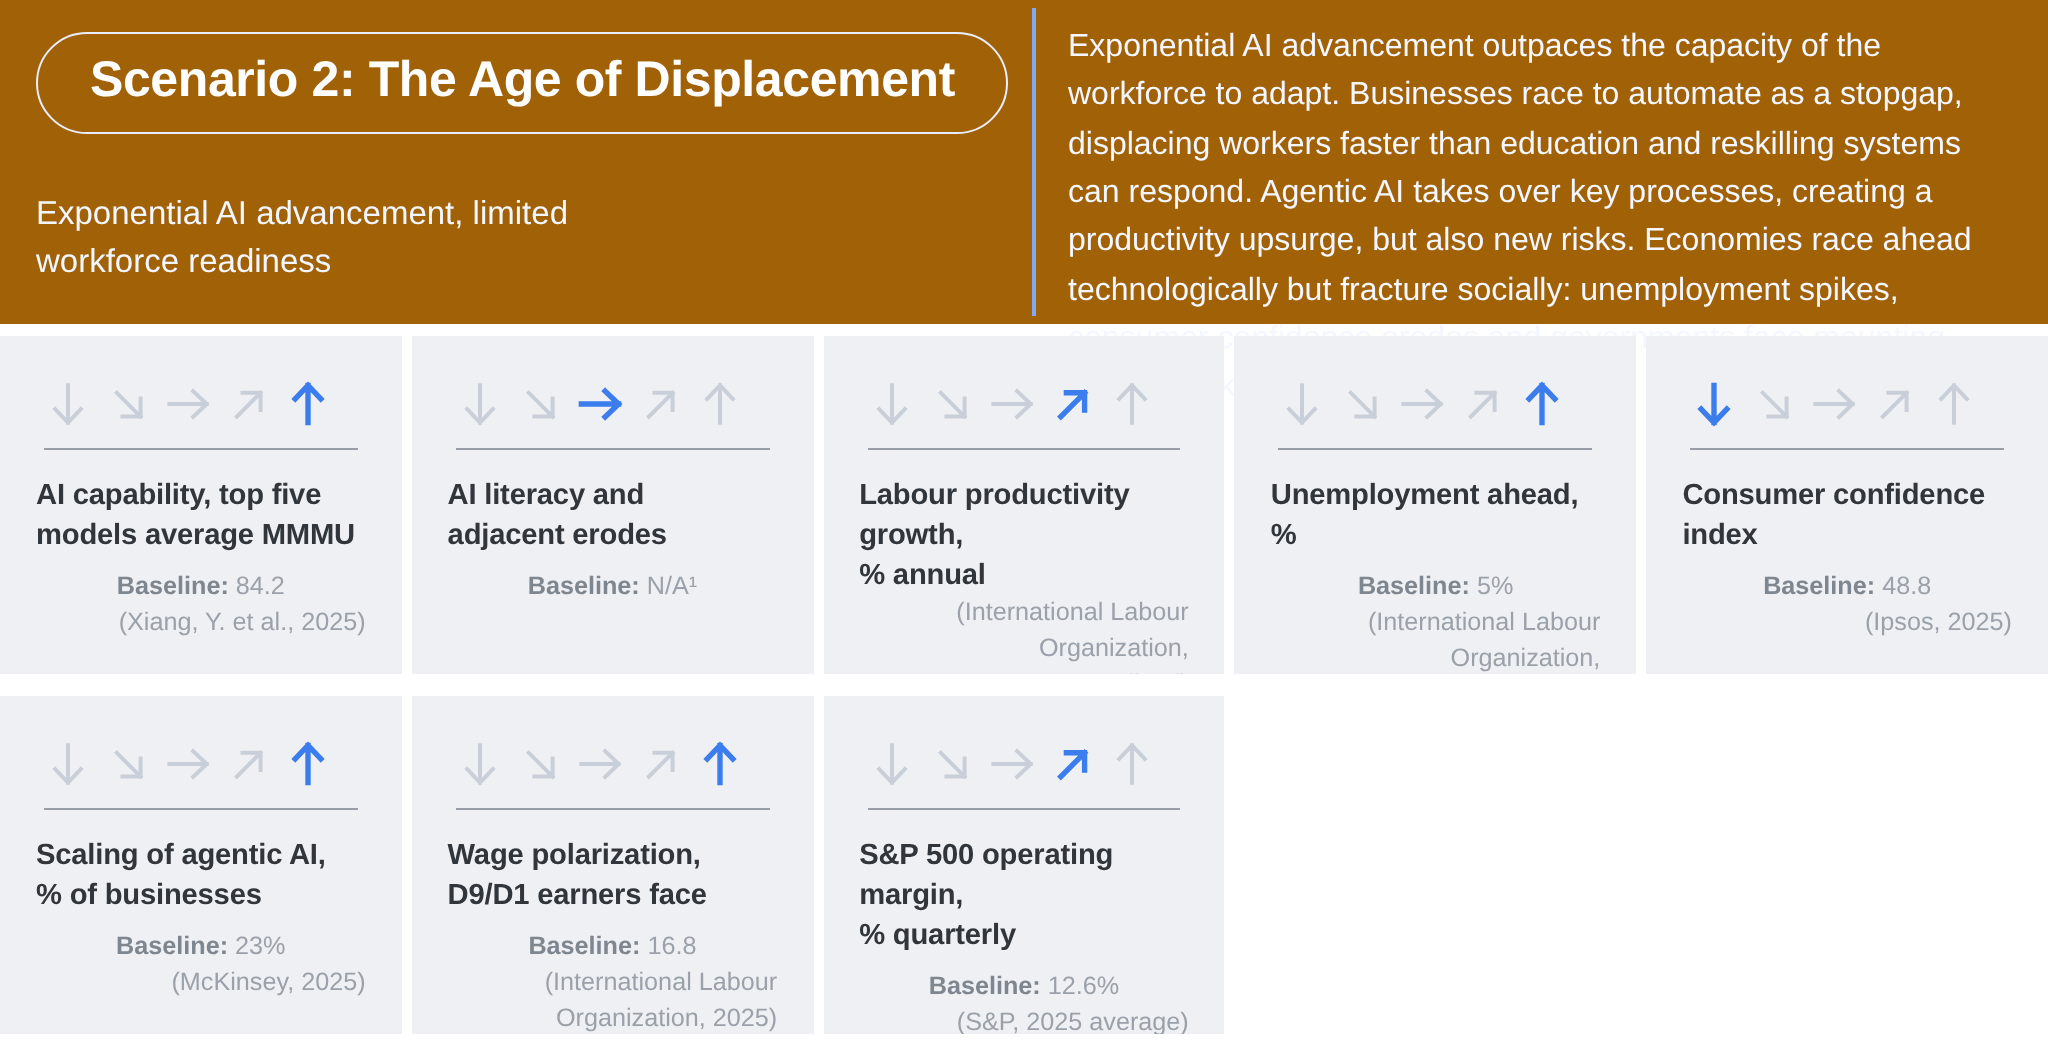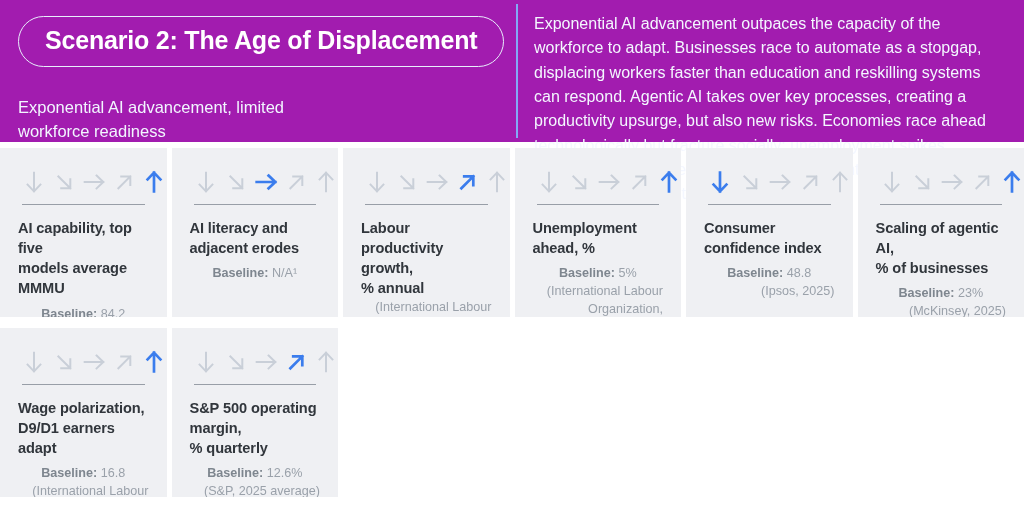--- a/index.html
+++ b/index.html
@@ -11,22 +11,22 @@
     height: 522px;
     background: #ffffff;
     font-family: "Liberation Sans", sans-serif;
     overflow: hidden;
   }
 
   
   .header {
     display: flex;
     width: 1024px;
-    height: 142px;
-    background: #a21caf;
+    height: 162px;
+    background: #a16207;
     box-sizing: border-box;
   }
   .header-left {
     width: 516px;
     box-sizing: border-box;
     padding: 16px 18px 0 18px;
     position: relative;
   }
   .header-divider {
     width: 2px;
@@ -59,21 +59,21 @@
   }
   .scenario-description {
     color: #f4f7ff;
     font-size: 16px;
     line-height: 1.52;
   }
 
   
   .grid {
     display: grid;
-    grid-template-columns: repeat(6, 1fr);
+    grid-template-columns: repeat(5, 1fr);
     grid-auto-rows: 169px;
     column-gap: 5px;
     row-gap: 11px;
     padding-top: 6px;
     width: 1024px;
     box-sizing: border-box;
   }
   .card {
     background: #eff0f3;
     box-sizing: border-box;
@@ -367,21 +367,21 @@
           </svg>
         </span>
         <span class="arrow">
           <svg viewBox="0 0 24 24" width="28" height="28">
             <path d="M12 20 L12 4 M6.5 9.8 L12 4 L17.5 9.8" fill="none" stroke="#3b7ded" stroke-width="2.3" stroke-linecap="square" stroke-linejoin="miter"></path>
           </svg>
         </span>
       </div>
       <div class="card-rule"></div>
       <div class="card-title">Wage polarization,
-D9/D1 earners adapt</div>
+D9/D1 earners face</div>
       <div class="card-baseline"><span class="bl-label">Baseline:</span> <span class="bl-value">16.8</span></div>
       <div class="card-source">(International Labour
 Organization, 2025)</div>
     </div>
     <div class="card">
       <div class="arrow-row">
         <span class="arrow">
           <svg viewBox="0 0 24 24" width="28" height="28">
             <path d="M12 4 L12 20 M6.5 14.2 L12 20 L17.5 14.2" fill="none" stroke="#c9cfd8" stroke-width="1.7" stroke-linecap="square" stroke-linejoin="miter"></path>
           </svg>

